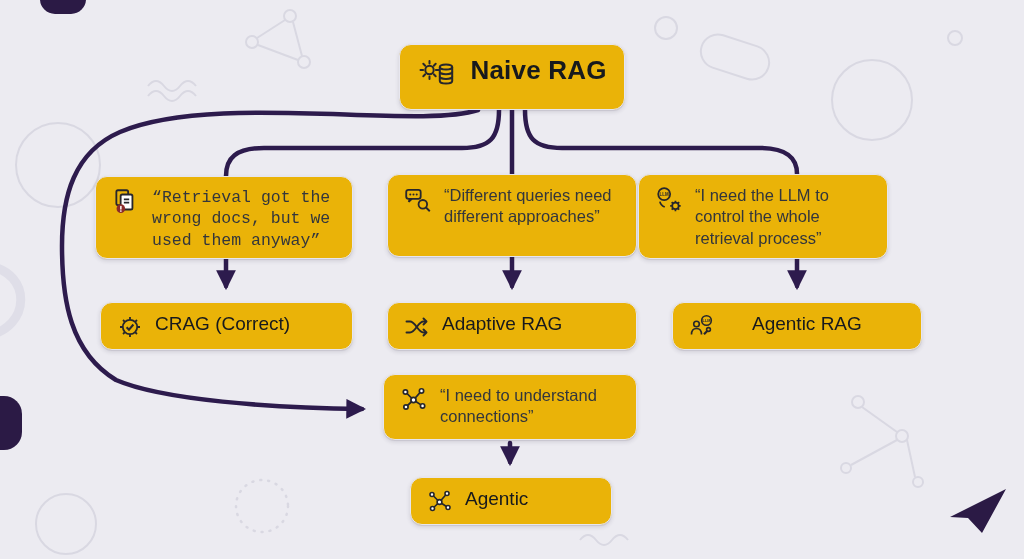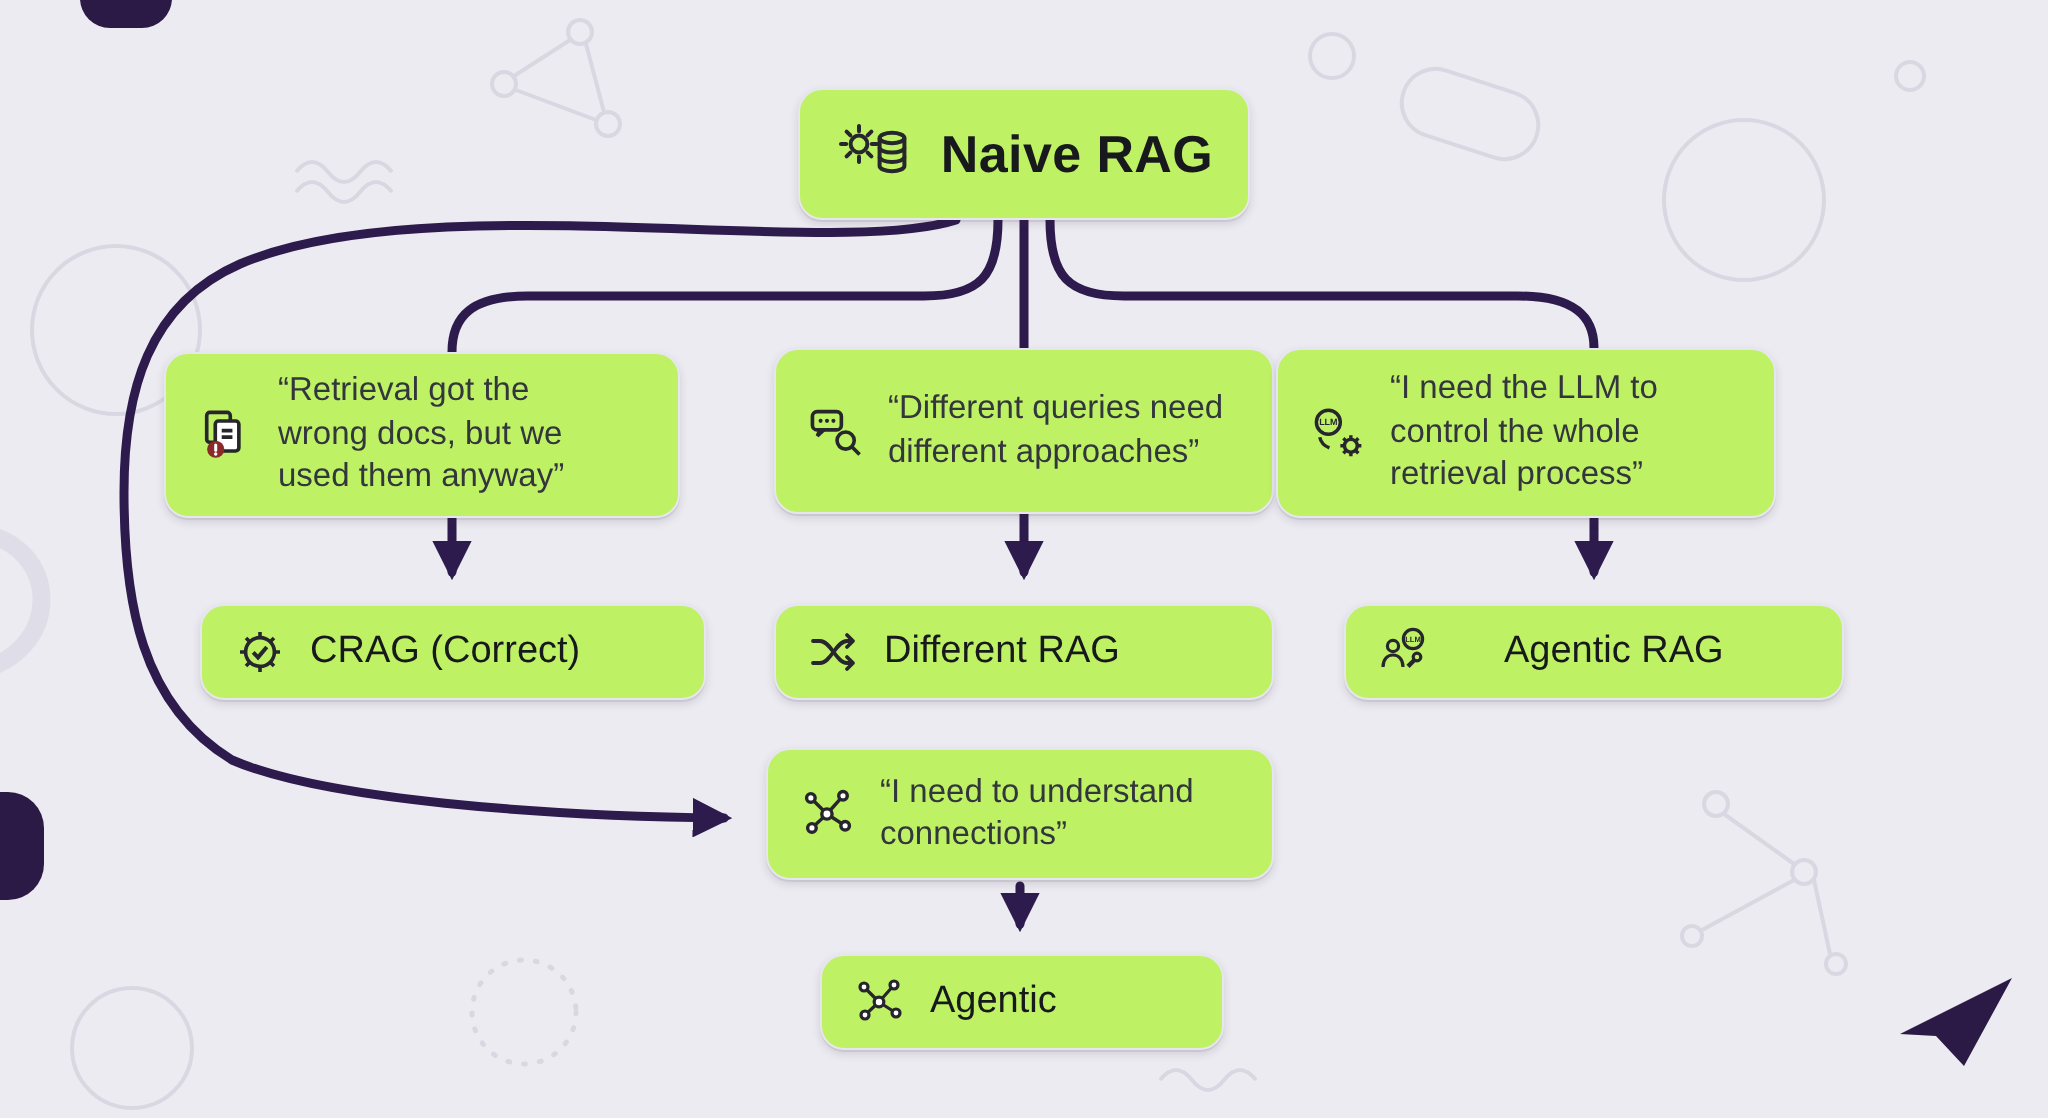--- a/index.html
+++ b/index.html
@@ -8,30 +8,30 @@
     width:1024px;height:559px;overflow:hidden;position:relative;
     background:var(--bg);
     font-family:"Liberation Sans",sans-serif;
     color:#17191d;
   }
   .stage{position:absolute;inset:0;}
   svg.bg, svg.connectors{position:absolute;left:0;top:0;pointer-events:none;}
   .connectors path.flow{stroke:var(--arrow);stroke-width:4.5;fill:none;stroke-linecap:round;}
   .box{
     position:absolute;box-sizing:border-box;
-    background:#bef264;border:1px solid #e7e6ee;border-radius:12px;
+    background:#eab308;border:1px solid #e7e6ee;border-radius:12px;
     box-shadow:0 2px 4px rgba(45,40,70,.15), 0 1px 0 rgba(45,40,70,.08);
-    display:flex;align-items:center;gap:11px;padding:10px 15px;
+    display:flex;gap:11px;padding:10px 15px;
   }
   .naive{left:399px;top:44px;width:226px;height:66px;justify-content:center;gap:13px;}
   .title-lg{font-size:26px;font-weight:bold;letter-spacing:.2px;}
   .quote{color:#33363c;}
   .qtext{font-size:16.5px;line-height:1.3;white-space:pre-line;}
   .rtext{font-size:19px;font-weight:normal;}
-  .q1{left:82px;top:176px;width:258px;height:83px;}
+  .q1{left:95px;top:176px;width:258px;height:83px;font-family:Liberation Mono, monospace;}
   .q2{left:387px;top:174px;width:250px;height:83px;}
   .q3{left:638px;top:174px;width:250px;height:85px;}
   .r1{left:100px;top:302px;width:253px;height:48px;}
   .r2{left:387px;top:302px;width:250px;height:48px;}
   .r3{left:672px;top:302px;width:250px;height:48px;gap:36px;}
   .q4{left:383px;top:374px;width:254px;height:66px;}
   .r4{left:410px;top:477px;width:202px;height:48px;}
   .icon{flex:0 0 auto;}
   svg text{font-family:"Liberation Sans",sans-serif;}
 </style>
@@ -163,21 +163,21 @@
 
   <div class="box r2">
     <svg class="icon" width="28" height="28" viewBox="0 0 28 28">
       <g fill="none" stroke="#26262c" stroke-width="1.9" stroke-linecap="round" stroke-linejoin="round">
         <path d="M3.5 8.5 h3.5 c5.5 0 8 11 13.5 11 h2"></path>
         <path d="M3.5 19.5 h3.5 c5.5 0 8 -11 13.5 -11 h2"></path>
         <path d="M20.5 5.5 L23.5 8.5 L20.5 11.5"></path>
         <path d="M20.5 16.5 L23.5 19.5 L20.5 22.5"></path>
       </g>
     </svg>
-    <span class="rtext">Different RAG</span>
+    <span class="rtext">Adaptive RAG</span>
   </div>
 
   <div class="box r3">
     <svg class="icon" width="28" height="28" viewBox="0 0 28 28">
       <g fill="none" stroke="#26262c" stroke-width="1.6">
         <circle cx="18.5" cy="7.5" r="4.8"></circle>
         <circle cx="8.5" cy="11" r="2.8"></circle>
         <path d="M3.5 21.5 c0-4 2.3-6 5-6 s5 2 5 6"></path>
         <circle cx="20.5" cy="16.5" r="1.9"></circle>
         <path d="M19.2 18 L16 21.2" stroke-width="2.2"></path>

